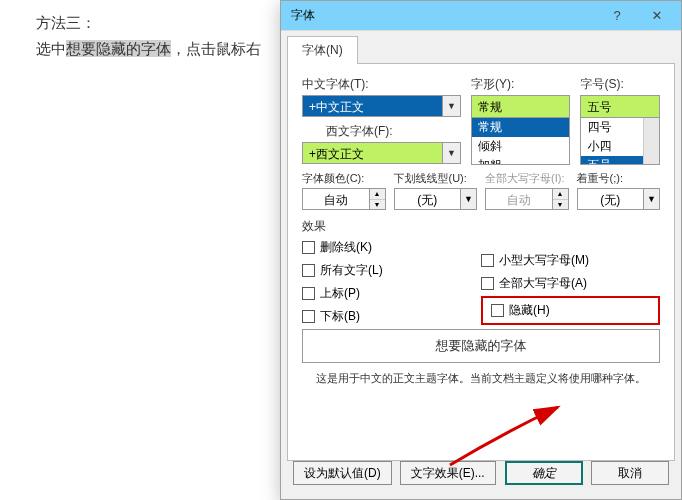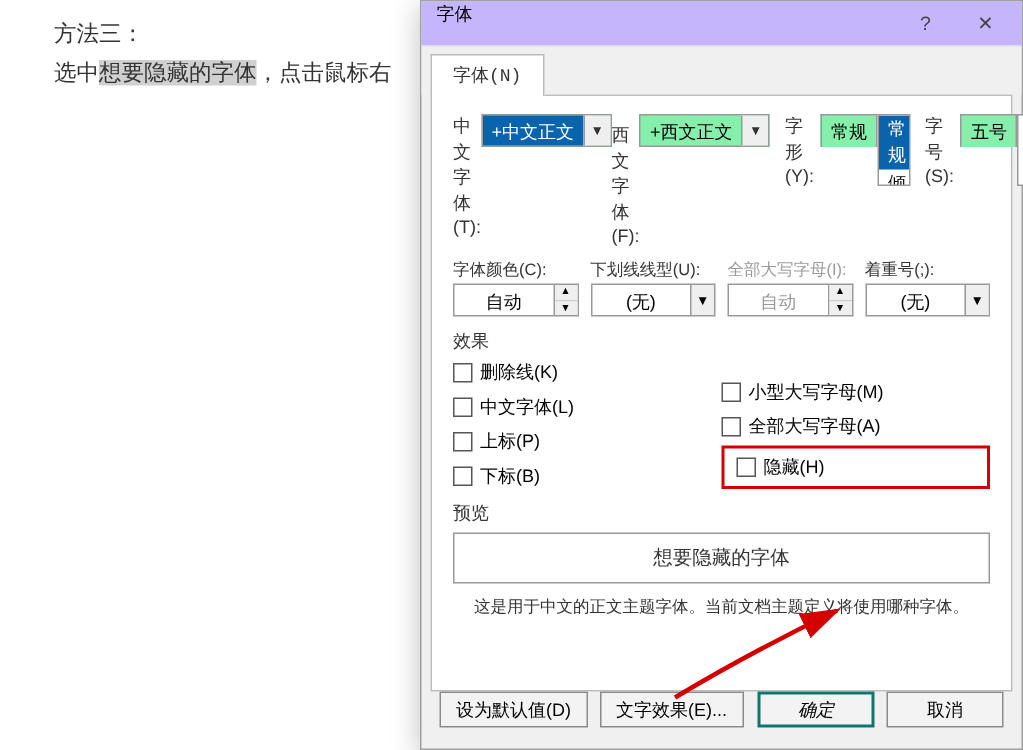--- a/index.html
+++ b/index.html
@@ -38,65 +38,65 @@
     top: 0;
     width: 402px;
     height: 500px;
     background: #f0f0f0;
     border: 1px solid #a0a0a0;
     box-shadow: 0 4px 18px rgba(0,0,0,0.25);
   }
   .titlebar {
     height: 30px;
     display: flex;
+    align-items: center;
     justify-content: space-between;
     padding: 0 4px 0 10px;
-    background: #c4b5fd;
+    background: #7dd3fc;
     border-bottom: 1px solid #ddd;
   }
   .titlebar .title { font-size: 12px; }
   .titlebar .winbtns { display: flex; }
   .winbtn {
     width: 40px; height: 28px;
     display: flex; align-items: center; justify-content: center;
     font-size: 13px; color: #444;
   }
   .tabs {
     display: flex;
     padding: 4px 6px 0 6px;
     background: #f0f0f0;
   }
   .tab {
     padding: 5px 14px;
     font-size: 12px;
     border: 1px solid transparent;
     border-bottom: none;
     color: #333;
-    font-family: Liberation Mono, monospace;
   }
   .tab.active {
     background: #fff;
     border-color: #bcbcbc;
     position: relative;
     top: 1px;
   }
   .panel {
     margin: 0 6px;
     background: #fff;
     border: 1px solid #bcbcbc;
     padding: 12px 14px 10px 14px;
     height: 398px;
   }
   .row { display: flex; gap: 10px; margin-bottom: 6px; }
-  .col { display: flex; flex-direction: row; }
+  .col { display: flex; flex-direction: column; }
   .lbl { font-size: 12px; color: #333; margin-bottom: 2px; }
   .combo {
     display: flex;
     border: 1px solid #999;
-    background: #86efac;
+    background: #bef264;
     height: 22px;
   }
   .combo .val {
     flex: 1;
     padding: 3px 6px;
     font-size: 12px;
     color: #000;
     overflow: hidden;
     white-space: nowrap;
   }
@@ -212,21 +212,21 @@
 
   <div class="panel">
 
     <div class="row">
       <div class="col" style="flex:1.6;">
         <div class="lbl">中文字体(T):</div>
         <div class="combo">
           <div class="val blue">+中文正文</div>
           <div class="arrow">▼</div>
         </div>
-        <div class="lbl" style="margin-top:6px;">西文字体(F):</div>
+        <div class="lbl" style="margin-top:6px;margin-left:24px;">西文字体(F):</div>
         <div class="combo">
           <div class="val">+西文正文</div>
           <div class="arrow">▼</div>
         </div>
       </div>
       <div class="col" style="flex:1;">
         <div class="lbl">字形(Y):</div>
         <div class="combo" style="border-bottom:none;">
           <div class="val">常规</div>
         </div>
@@ -288,21 +288,21 @@
 
     <div class="section-lbl">效果</div>
     <div class="effects">
       <div class="eff-col">
         <label class="chk">
             <span class="box"></span>
             <span>删除线(K)</span>
           </label>
         <label class="chk">
             <span class="box"></span>
-            <span>中文字体(L)</span>
+            <span>所有文字(L)</span>
           </label>
         <label class="chk">
             <span class="box"></span>
             <span>上标(P)</span>
           </label>
         <label class="chk">
             <span class="box"></span>
             <span>下标(B)</span>
           </label>
       </div>
@@ -317,21 +317,20 @@
           </label>
         <div class="redbox">
           <label class="chk">
               <span class="box"></span>
               <span>隐藏(H)</span>
             </label>
         </div>
       </div>
     </div>
 
-    <div class="section-lbl">预览</div>
     <div class="preview-box">
       <span>想要隐藏的字体</span>
     </div>
     <div class="preview-desc">这是用于中文的正文主题字体。当前文档主题定义将使用哪种字体。</div>
   </div>
 
   <div class="footer">
     <div class="foot-left">
       <div class="btn">
           <span>设为默认值(D)</span>

